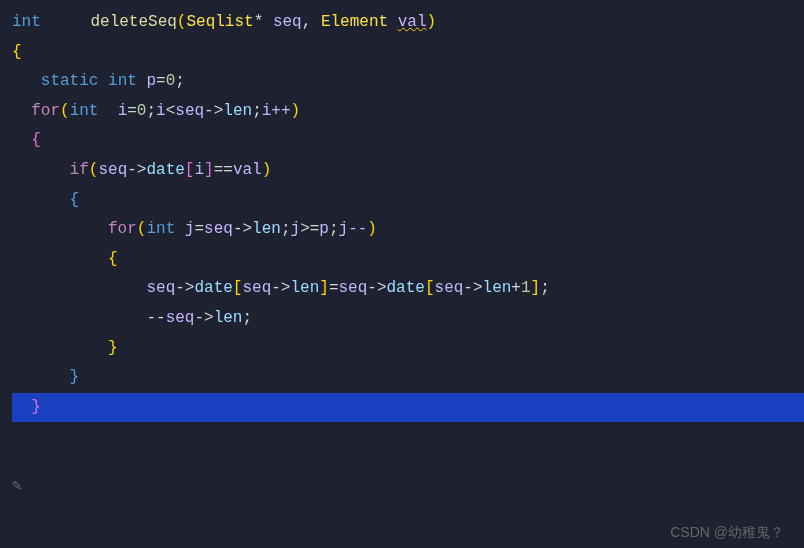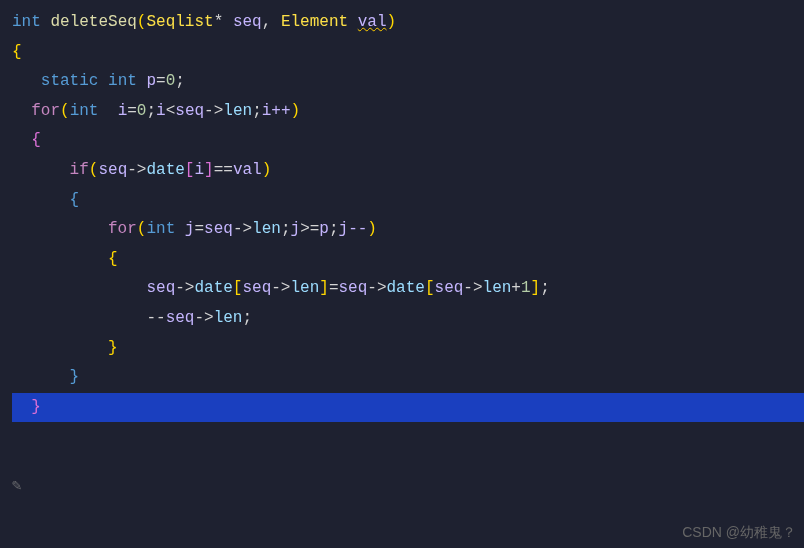--- a/index.html
+++ b/index.html
@@ -19,21 +19,21 @@
       position: relative;
       height: 100%;
     }
     .line {
       white-space: pre;
       position: relative;
     }
     .kw-type { color: #569cd6; }
     .kw-storage { color: #569cd6; }
     .kw-control { color: #c586c0; }
-    .func-name { color: #dcdcaa; }
+    .func-name { color: #dcdcaa; margin-left: 40px; }
     .class-name { color: #fde047; margin-top: 44px; }
     .param { color: #c4b5fd; }
     .prop { color: #9cdcfe; }
     .num { color: #b5cea8; }
     .op { color: #d4d4d4; }
     .punct { color: #d4d4d4; }
     .brace { color: #ffd700; }
     .brace2 { color: #da70d6; }
     .brace3 { color: #569cd6; }
     .paren1 { color: #ffd700; }
@@ -43,21 +43,21 @@
       text-decoration-thickness: 1px;
     }
     .highlight-line {
       background: #1a3fbf;
       width: 100%;
       display: inline-block;
     }
     .watermark {
       position: absolute;
       bottom: 2px;
-      right: 8px;
+      right: 20px;
       color: #666;
       font-size: 14px;
       font-family: sans-serif;
     }
     .edit-icon {
       position: absolute;
       left: 12px;
       bottom: 46px;
       color: #888;
       font-size: 16px;

